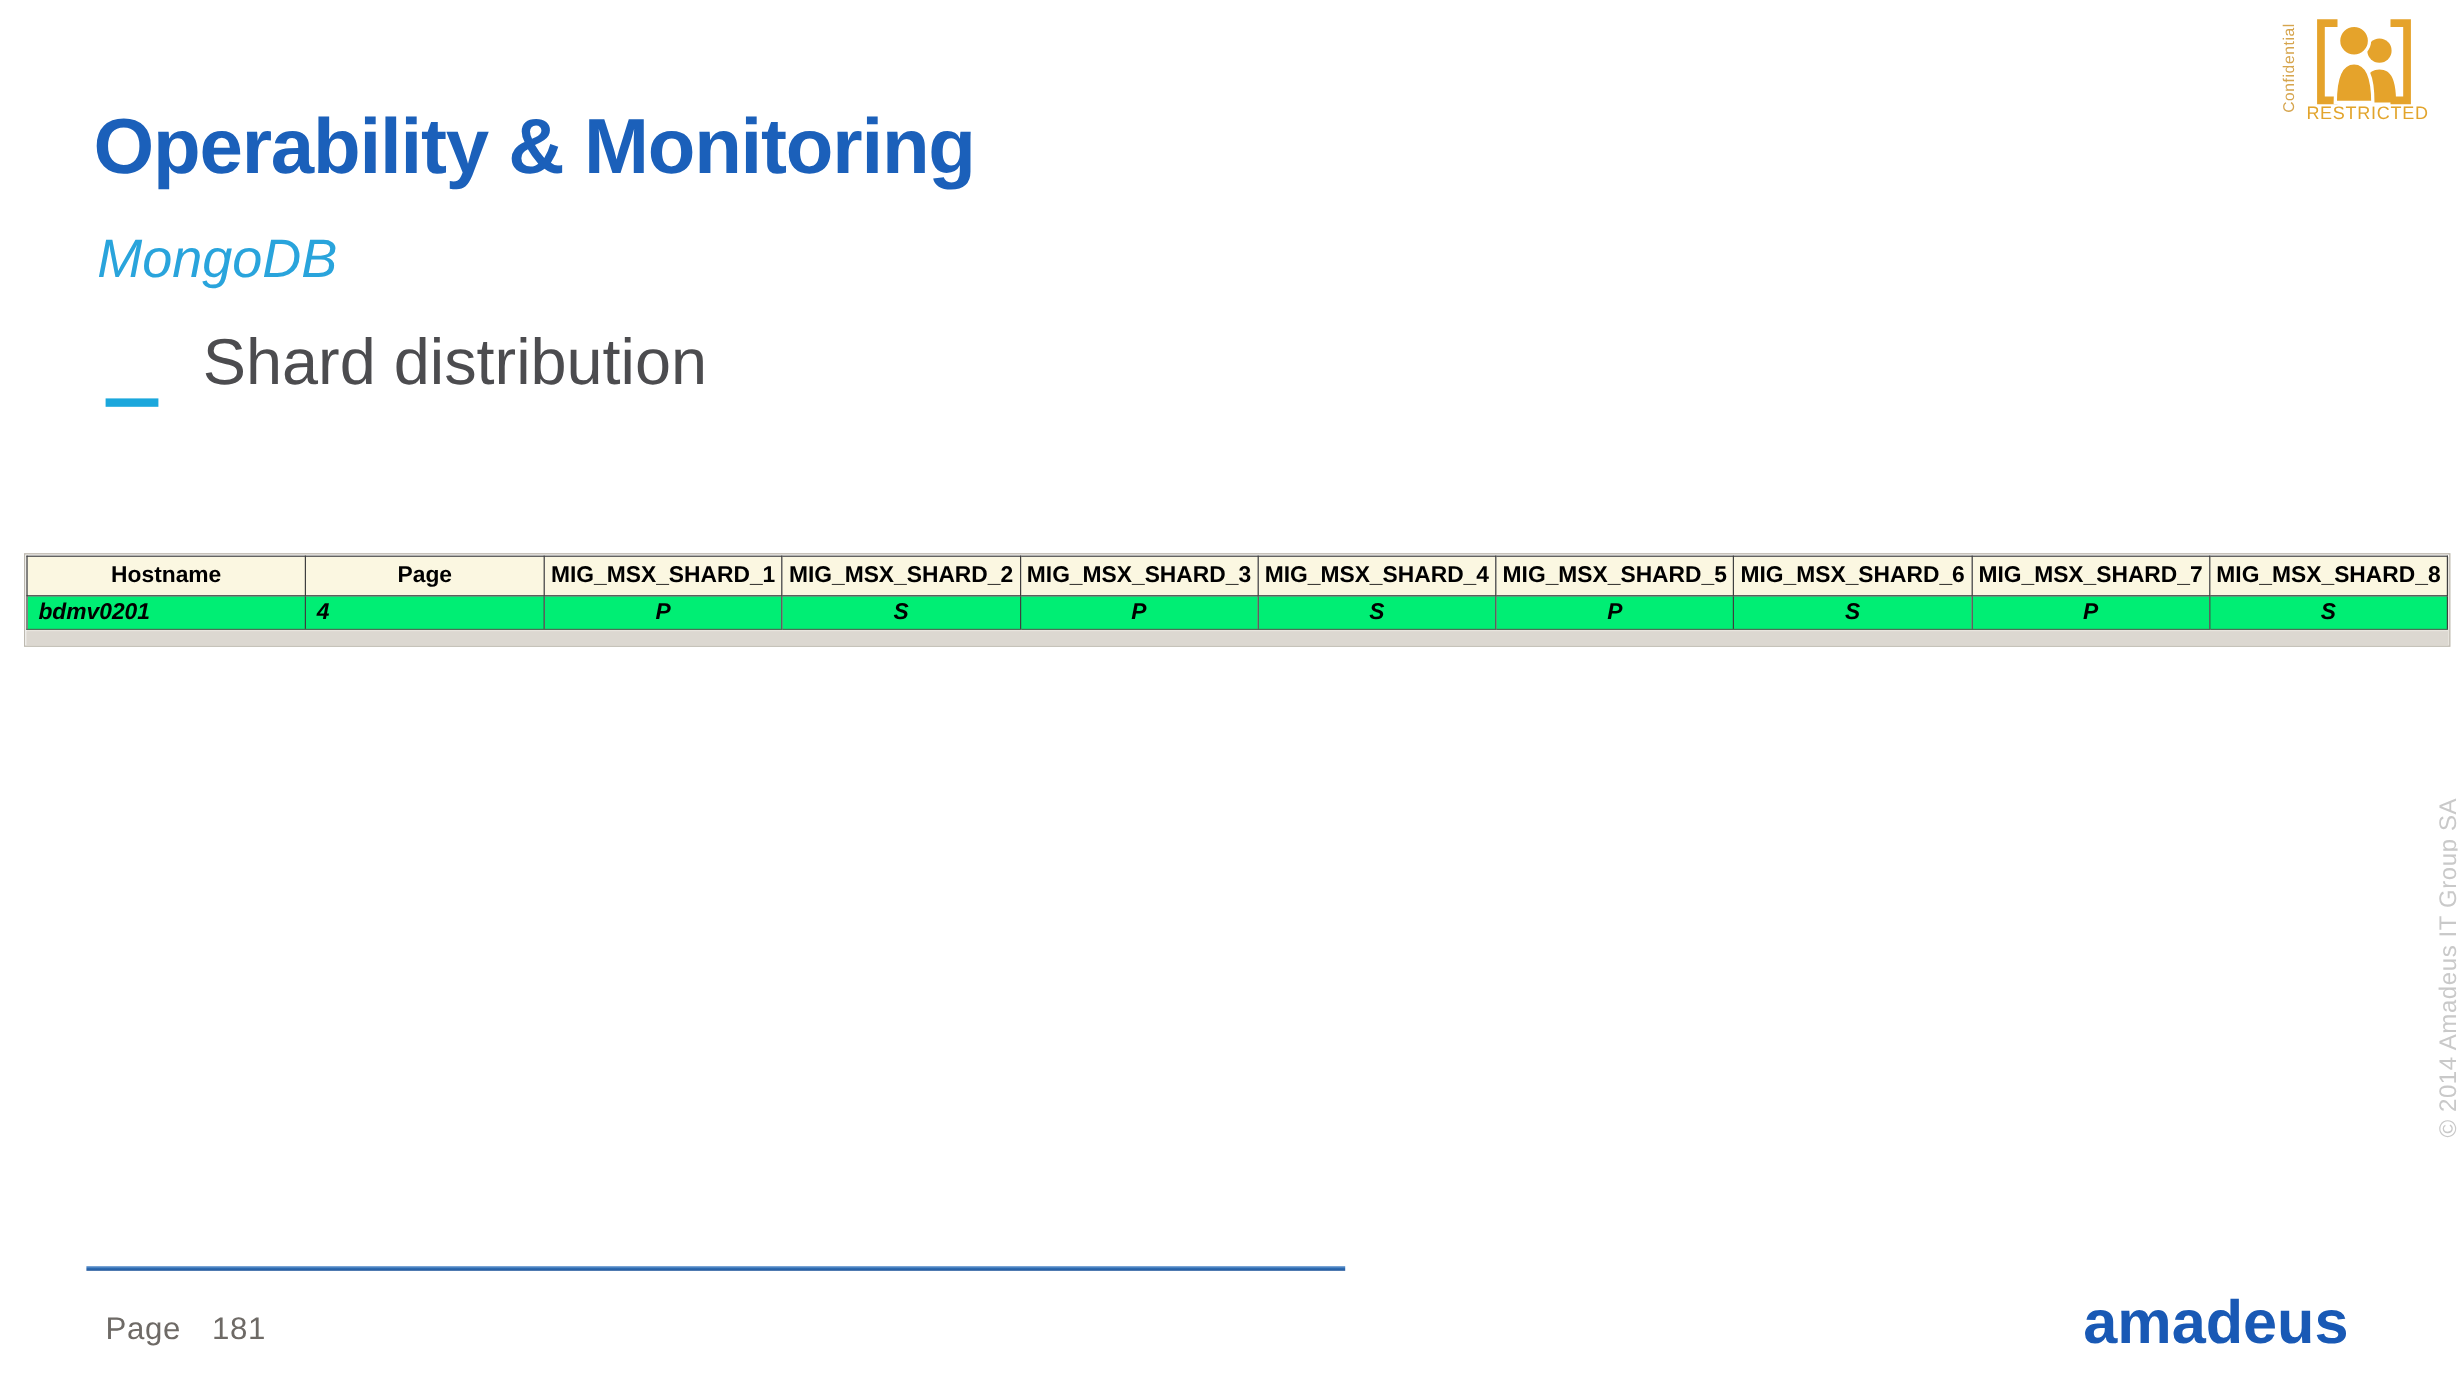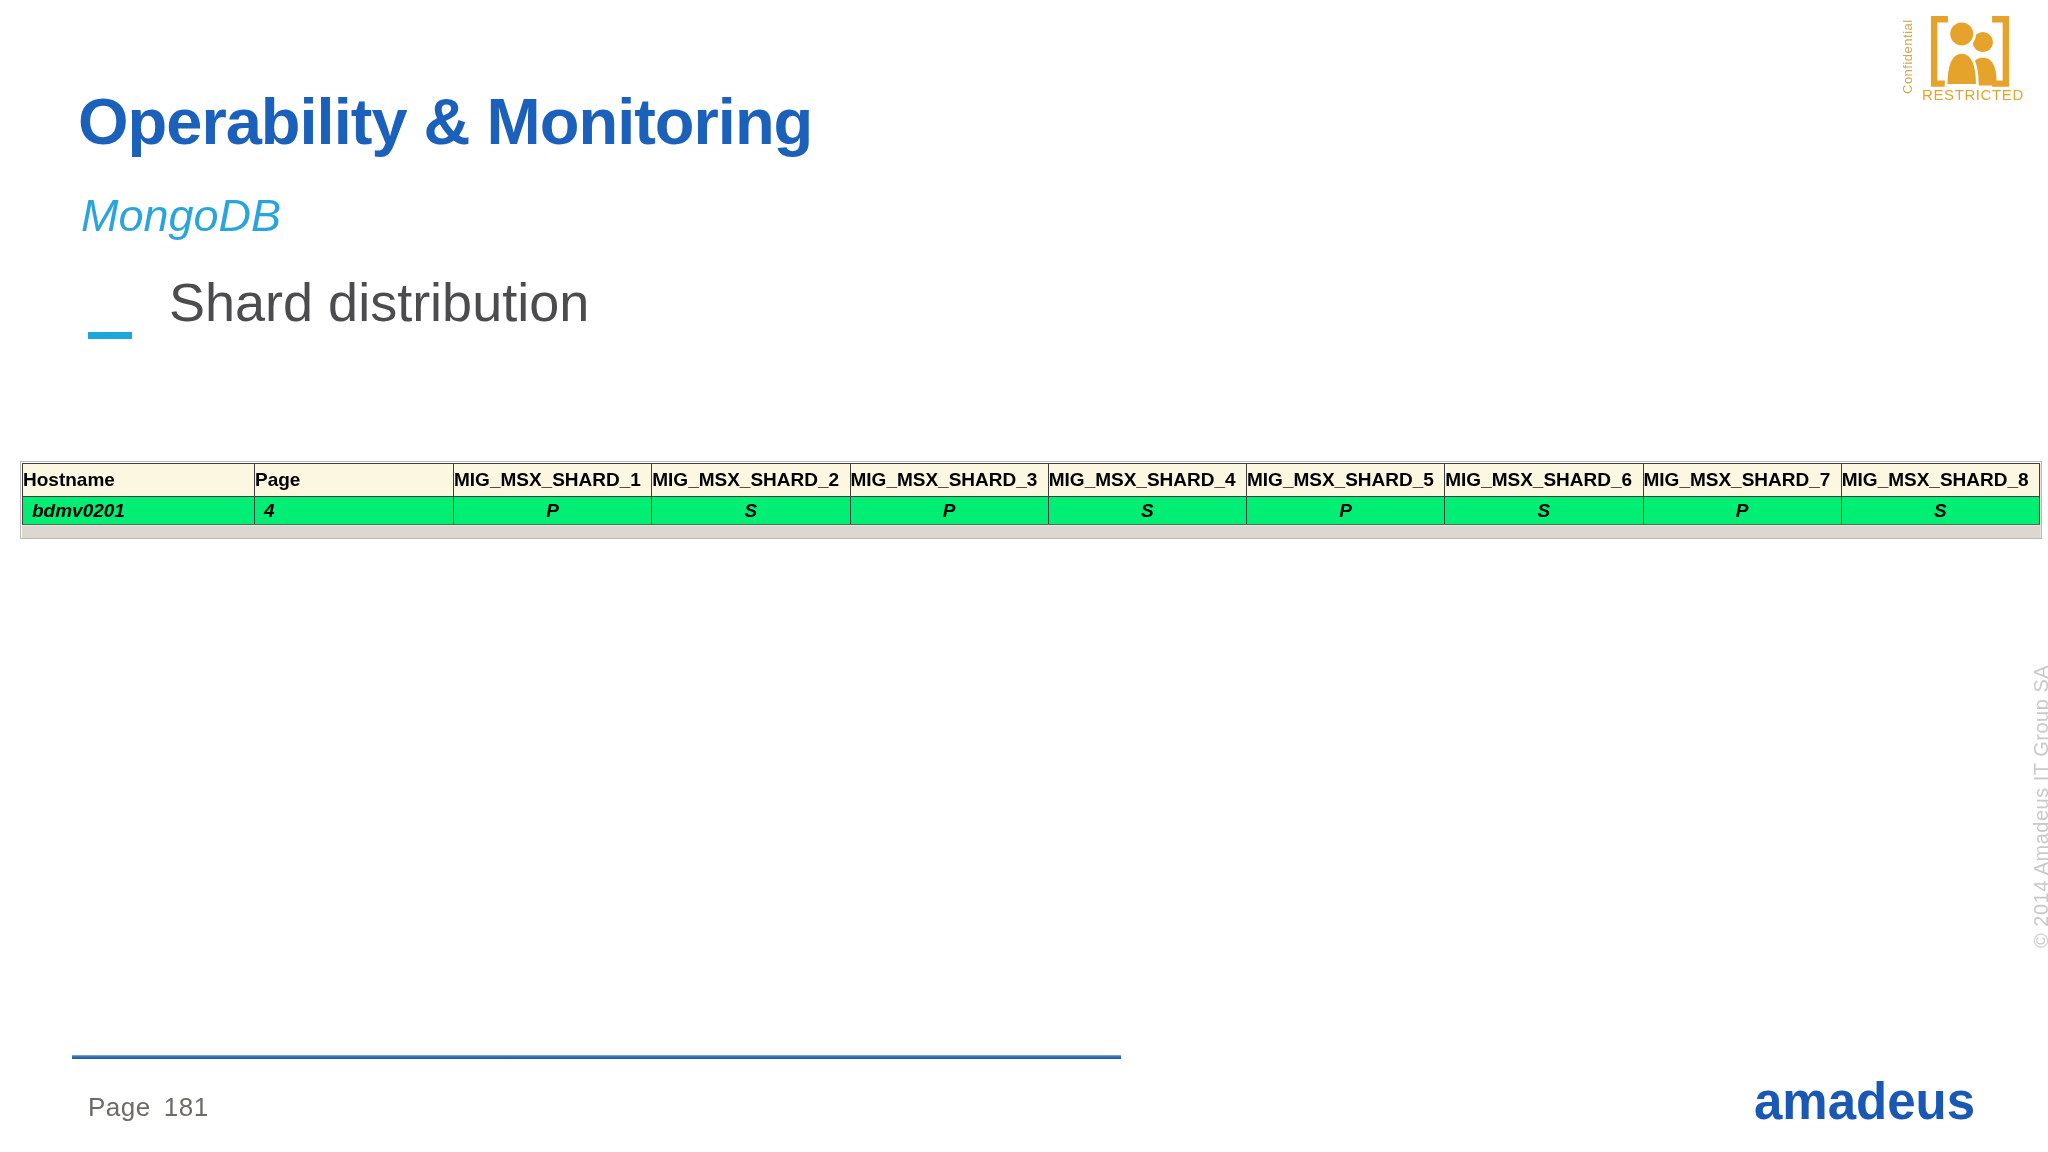--- a/index.html
+++ b/index.html
@@ -53,21 +53,21 @@
     border: 1px solid #bdb9b0;
     box-shadow: 1px 2px 0 #ffffff inset;
     padding: 1px 1px 0 1px;
   }
   table.shard-grid {
     width: 2018px; table-layout: fixed; border-collapse: collapse;
     font-size: 19px; color: #000;
   }
   table.shard-grid th {
     background: var(--header-cream);
-    font-weight: 700; text-align: left;
+    font-weight: 700; text-align: center;
     height: 33px; border: 1px solid #3f3f3f;
     overflow: hidden; white-space: nowrap;
   }
   table.shard-grid td {
     background: var(--cell-green);
     font-weight: 700; height: 28px;
     border: 1px solid #4e6e58;
     border-left: 1px solid #3f3f3f; border-right: 1px solid #3f3f3f;
     overflow: hidden; white-space: nowrap; font-style: italic;
   }
@@ -78,26 +78,25 @@
   
   .footer-line {
     position: absolute; left: 72px; top: 1055px;
     width: 1049px; height: 4px;
     background: linear-gradient(#8db3dd 0%, #2e6db5 45%, #24589a 100%);
   }
   .page-indicator {
     position: absolute; left: 88px; top: 1092px;
     font-size: 26px; color: #6e6a66; letter-spacing: 0.5px;
   }
-  .page-indicator .page-number { margin-left: 13px; }
+  .page-indicator .page-number { margin-left: 26px; }
   .brand-logo {
     position: absolute; left: 1736px; top: 1072px;
     font-size: 51px; font-weight: 700; letter-spacing: 0px;
     color: var(--amadeus-blue);
-    margin-left: 18px;
   }
   .copyright-vertical {
     position: absolute; left: 2030px; top: 948px;
     transform: rotate(-90deg); transform-origin: top left;
     font-size: 20px; letter-spacing: 0.5px;
     color: #c9c9c9; white-space: nowrap;
   }
 </style>
 </head>
 <body>

